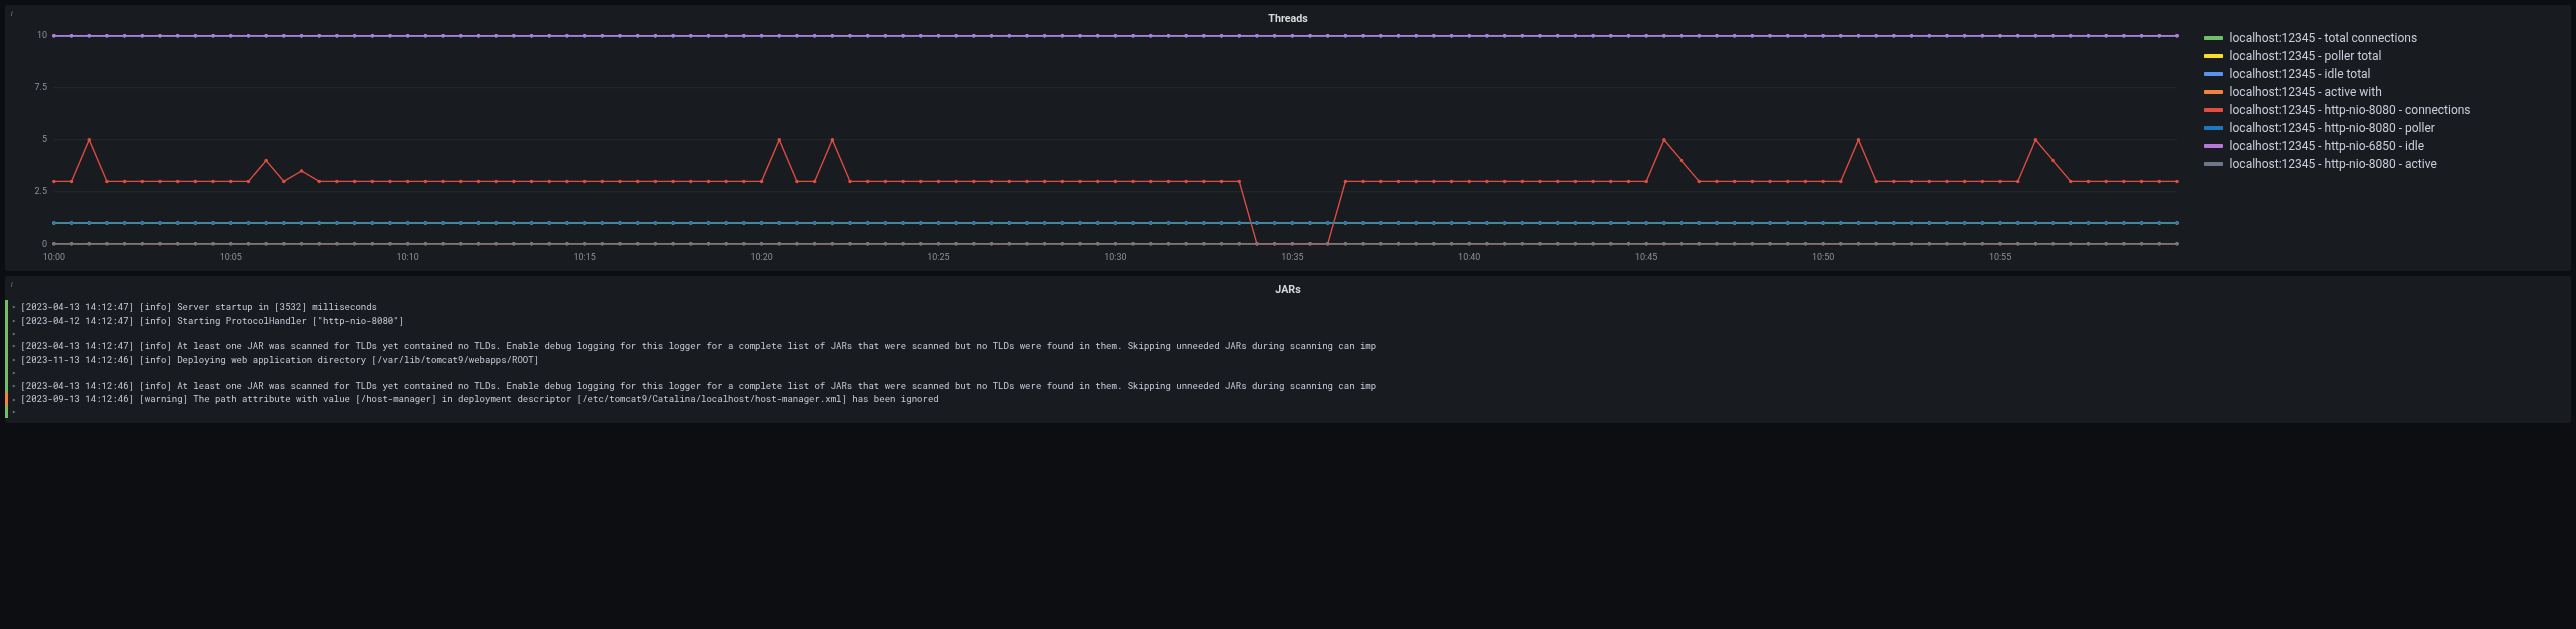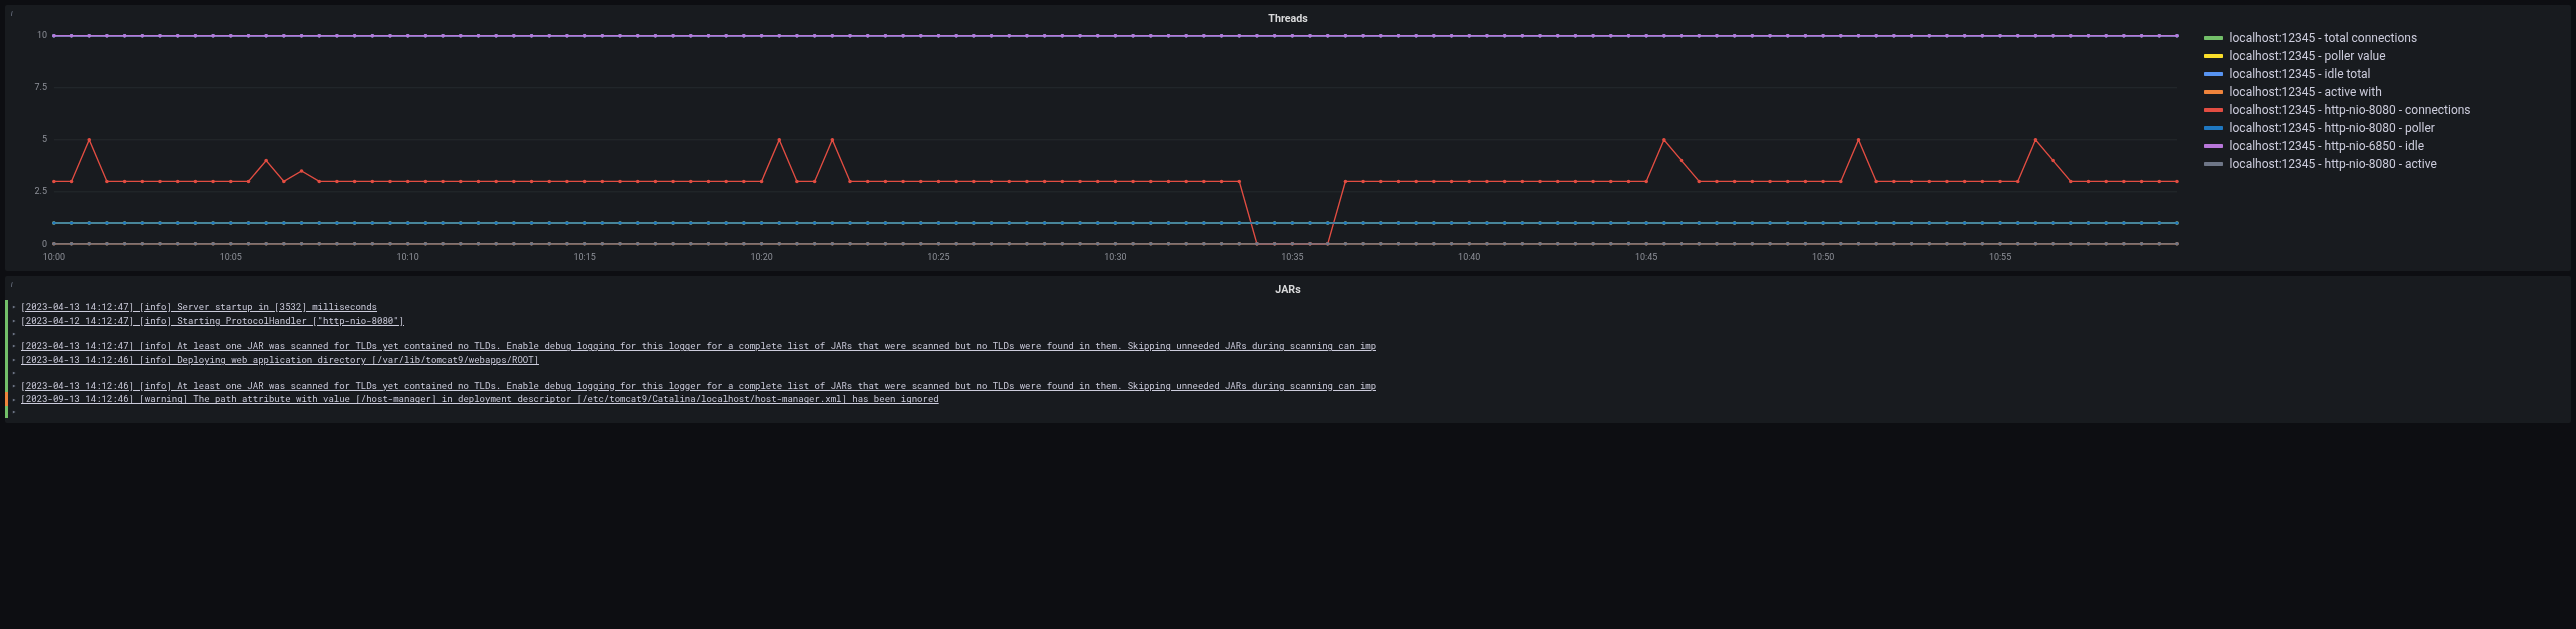--- a/index.html
+++ b/index.html
@@ -89,21 +89,20 @@
 .log-caret {
   color: #6e7687;
   margin-right: 4px;
   cursor: pointer;
   font-size: 7.4px;
   flex-shrink: 0;
 }
 .log-text {
   color: #ccccdc;
   overflow: hidden;
-  text-decoration: underline;
 }
 .axis-label {
   font-size: 13px;
   fill: #8e9199;
 }
 .grid-line {
   stroke: #2c3235;
   stroke-width: 1;
 }
 </style>
@@ -1116,21 +1115,21 @@
           <circle cx="3140" cy="320" r="2.6" fill="#6e7687"></circle>
         </svg>
     </div>
     <div class="legend" id="legend">
         <div class="legend-item">
           <span class="legend-swatch" style="background: rgb(115, 191, 105);"></span>
           <span>localhost:12345 - total connections</span>
         </div>
         <div class="legend-item">
           <span class="legend-swatch" style="background: rgb(250, 222, 42);"></span>
-          <span>localhost:12345 - poller value</span>
+          <span>localhost:12345 - poller total</span>
         </div>
         <div class="legend-item">
           <span class="legend-swatch" style="background: rgb(87, 148, 242);"></span>
           <span>localhost:12345 - idle total</span>
         </div>
         <div class="legend-item">
           <span class="legend-swatch" style="background: rgb(239, 132, 60);"></span>
           <span>localhost:12345 - active with</span>
         </div>
         <div class="legend-item">
@@ -1172,21 +1171,21 @@
         <span class="log-caret">▸</span>
       </div>
       <div class="log-line">
         <span class="log-bar" style="background: rgb(115, 191, 105);"></span>
         <span class="log-caret">▸</span>
         <span class="log-text">[2023-04-13 14:12:47] [info] At least one JAR was scanned for TLDs yet contained no TLDs. Enable debug logging for this logger for a complete list of JARs that were scanned but no TLDs were found in them. Skipping unneeded JARs during scanning can imp</span>
       </div>
       <div class="log-line">
         <span class="log-bar" style="background: rgb(115, 191, 105);"></span>
         <span class="log-caret">▸</span>
-        <span class="log-text">[2023-04-13 14:12:46] [info] Deploying web application directory [/var/lib/tomcat9/webapps/ROOT]</span>
+        <span class="log-text">[2023-11-13 14:12:46] [info] Deploying web application directory [/var/lib/tomcat9/webapps/ROOT]</span>
       </div>
       <div class="log-line">
         <span class="log-bar" style="background: rgb(115, 191, 105);"></span>
         <span class="log-caret">▸</span>
       </div>
       <div class="log-line">
         <span class="log-bar" style="background: rgb(115, 191, 105);"></span>
         <span class="log-caret">▸</span>
         <span class="log-text">[2023-04-13 14:12:46] [info] At least one JAR was scanned for TLDs yet contained no TLDs. Enable debug logging for this logger for a complete list of JARs that were scanned but no TLDs were found in them. Skipping unneeded JARs during scanning can imp</span>
       </div>

